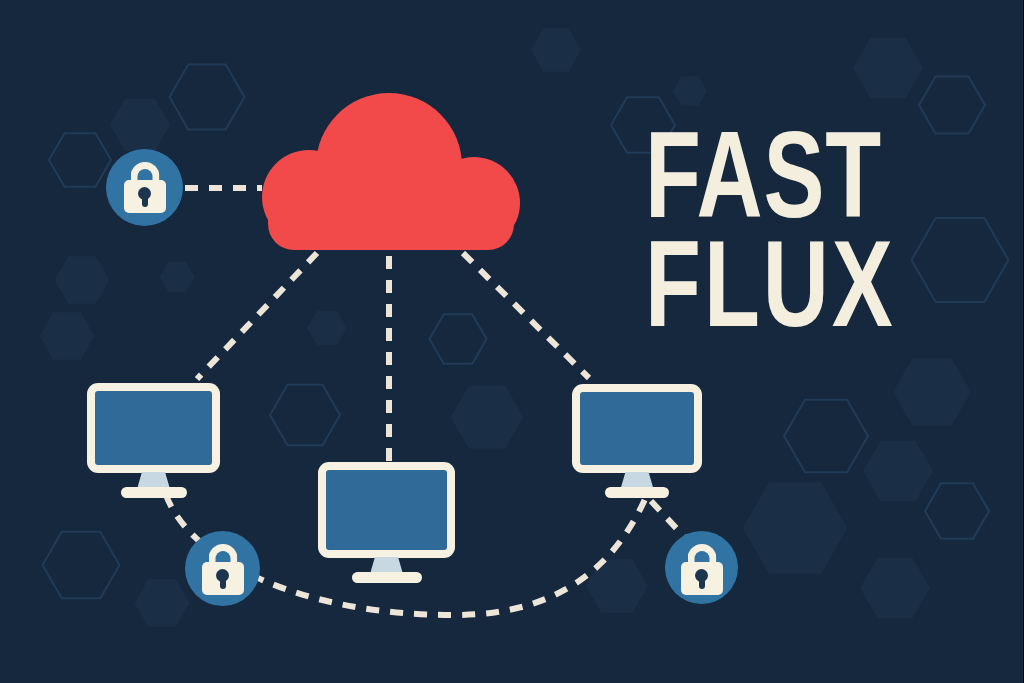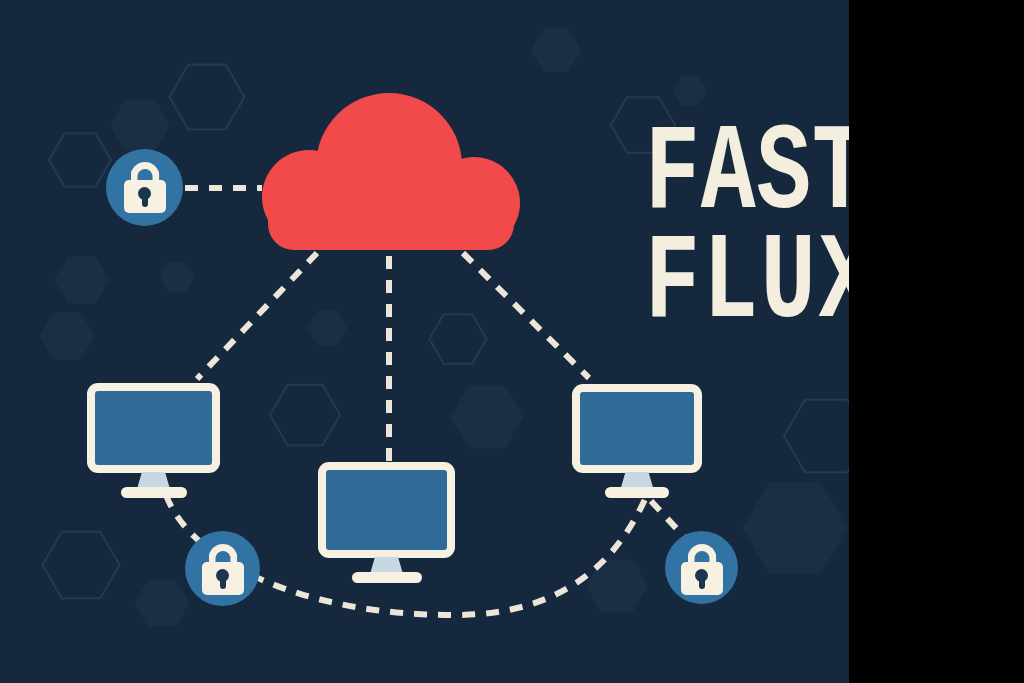--- a/index.html
+++ b/index.html
@@ -3,23 +3,24 @@
 <meta charset="utf-8">
 <style>
   :root{
     --background:#16283d; --cloud-red:#f2494b; --lock-blue:#3173a3;
     --screen-blue:#306a99; --cream:#f7f1e2; --neck:#c7d8e3;
     --dash:#ece5d8; --keyhole:#1d3650; --hex-fill:#1e3350; --hex-stroke:#24405e;
     --title:#f4eedf;
   }
   html,body{margin:0;padding:0;background:#000;}
   .stage{
-    position:relative;width:849px;height:683px;overflow:hidden;
+    position:relative;width:980px;height:683px;overflow:hidden;
     background:var(--background);
-    font-family:Liberation Mono, monospace;
+    font-family:Liberation Sans, sans-serif;
+    padding-left:43px;
   }
   .layer{position:absolute;left:0;top:0;width:1024px;height:683px;}
 
   
   .title-line{
     position:absolute;left:645px;margin:0;
     color:var(--title);font-weight:bold;font-size:122px;line-height:1;
     transform:scaleX(0.75);transform-origin:left top;
     letter-spacing:1px;white-space:nowrap;
   }

